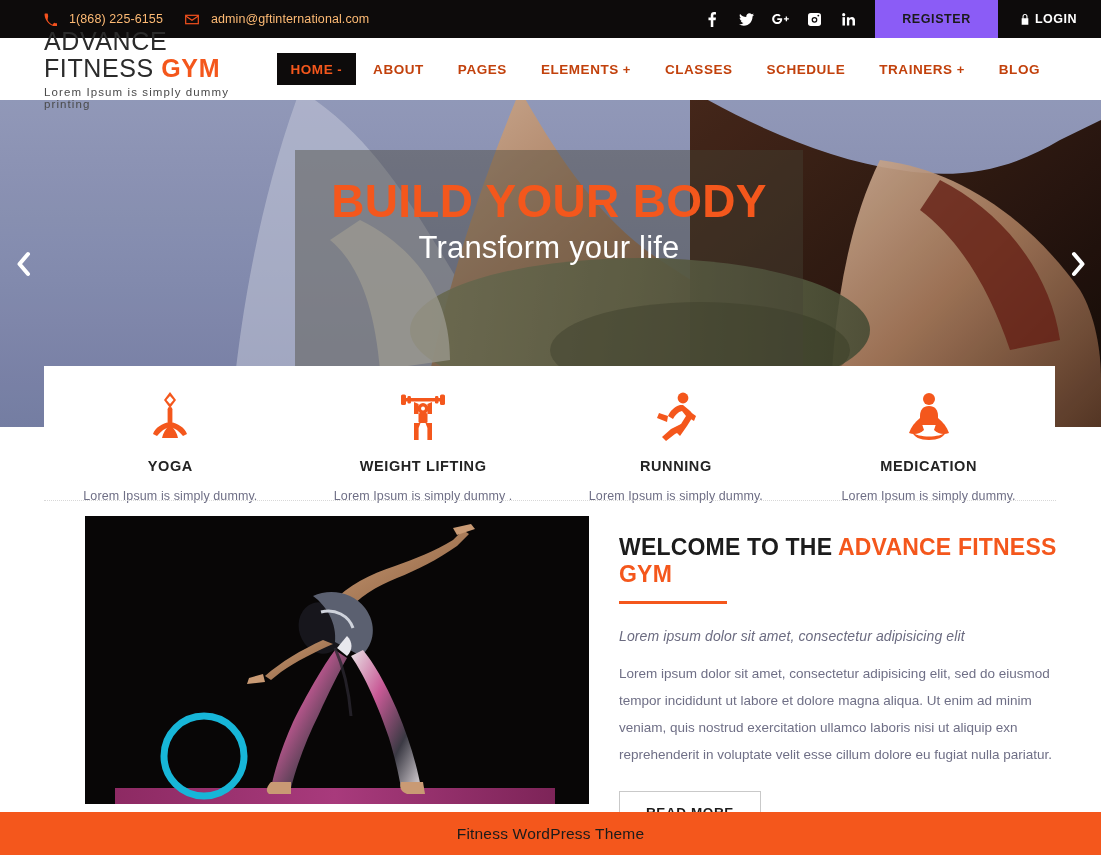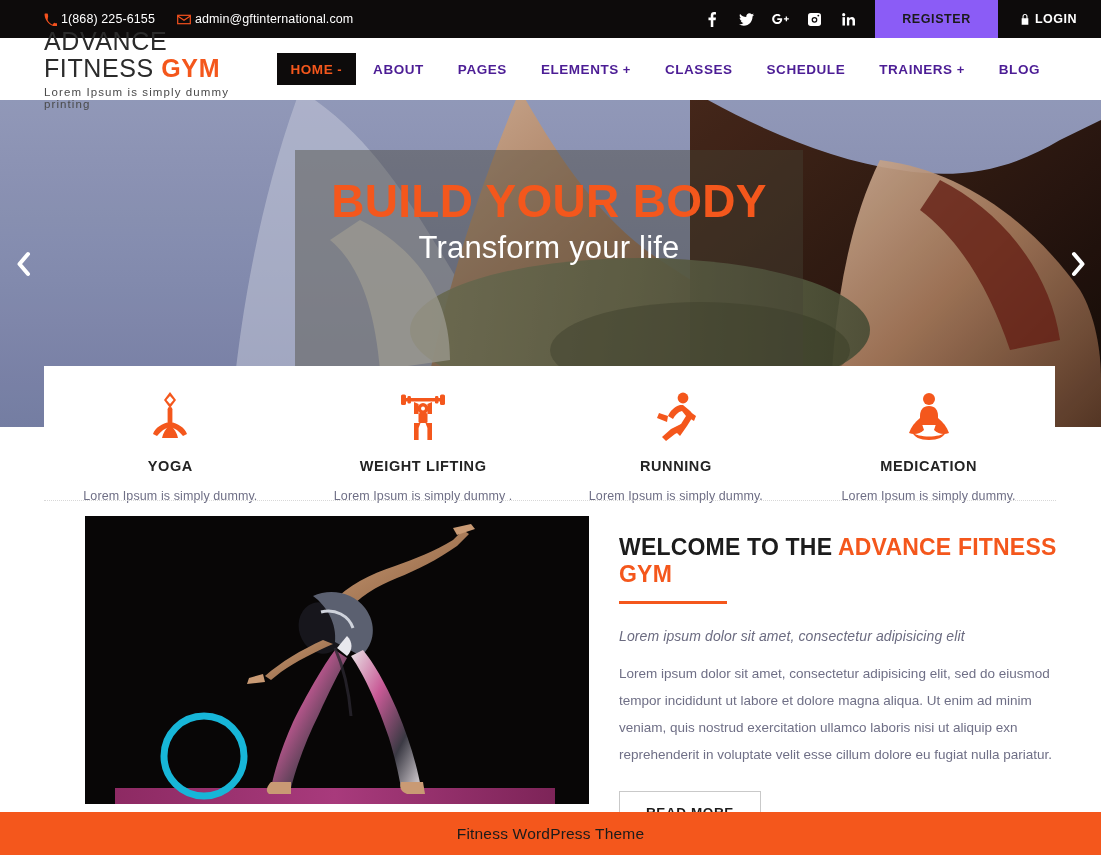--- a/index.html
+++ b/index.html
@@ -24,22 +24,22 @@
   }
   .topbar-left {
     display: flex;
     align-items: center;
     padding-left: 44px;
     gap: 22px;
   }
   .contact-item {
     display: flex;
     align-items: center;
-    gap: 4px;
-    color: #ffffff;
+    gap: 12px;
+    color: #fdba74;
     font-size: 12.5px;
     letter-spacing: .1px;
     white-space: nowrap;
   }
   .contact-item .ic { color: #f4511e; display: inline-flex; align-items: center; }
   .topbar-spacer { flex: 1 1 auto; }
   .social {
     display: flex;
     align-items: center;
     gap: 0px;
@@ -110,21 +110,21 @@
     margin-left: auto;
     display: flex;
     align-items: center;
     padding-right: 44px;
     height: 62px;
   }
   .nav-item {
     font-size: 13.5px;
     font-weight: bold;
     letter-spacing: .55px;
-    color: #4c1d95;
+    color: #c2410c;
     padding: 11px 17px;
     height: 44px;
     display: flex;
     align-items: center;
     gap: 4px;
     cursor: pointer;
     text-decoration: none;
     white-space: nowrap;
   }
   .nav-item.active {

